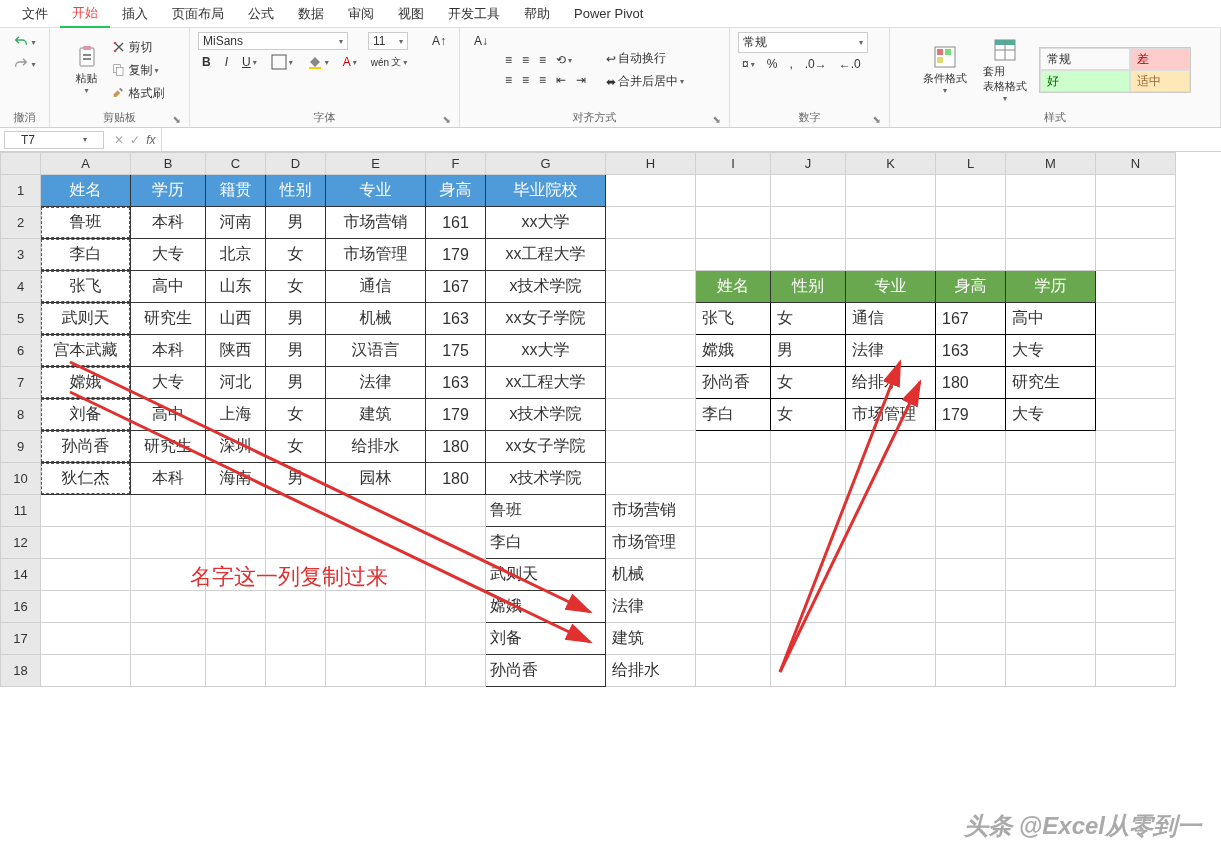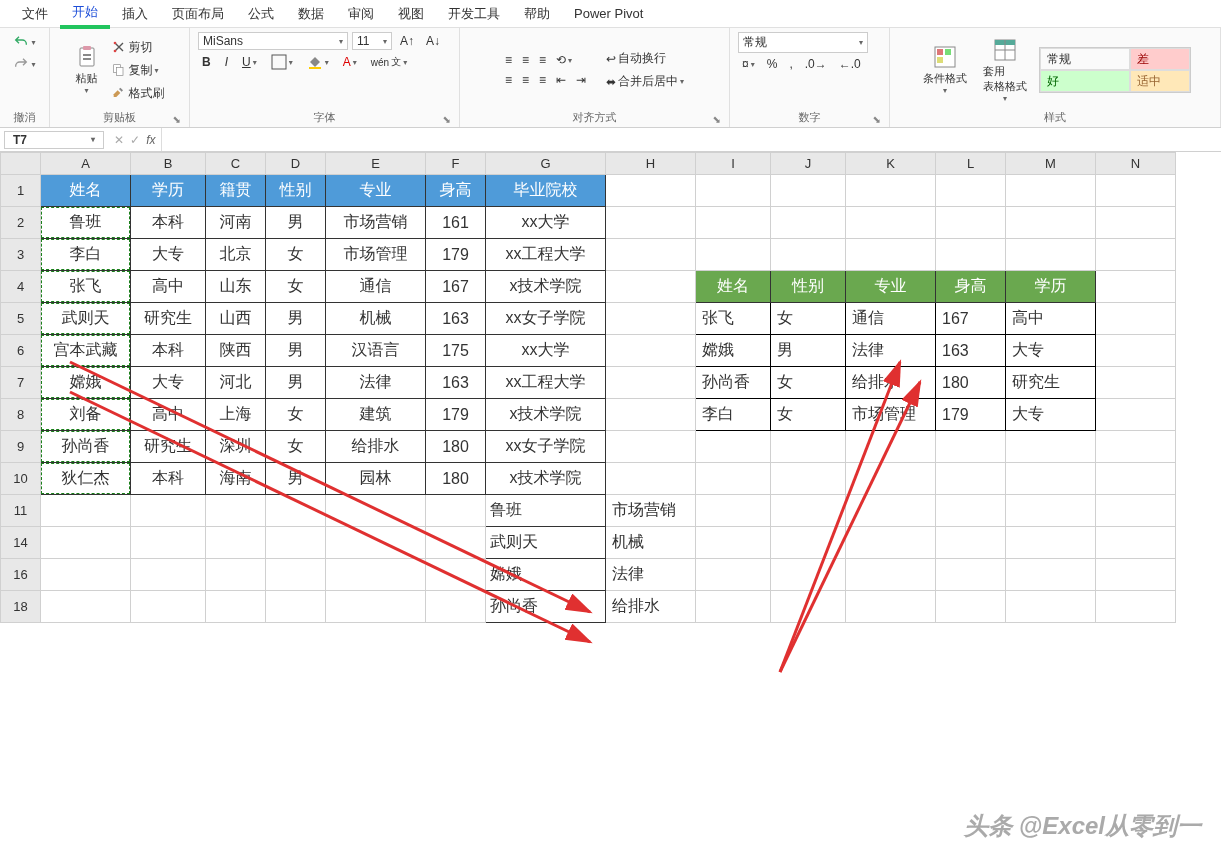--- a/index.html
+++ b/index.html
@@ -1,35 +1,35 @@
 <!DOCTYPE html>
 <html><head>
 <meta charset="utf-8">
 <style>
 * { box-sizing: border-box; margin: 0; padding: 0; font-family: "Microsoft YaHei", sans-serif; }
 body { background: #fff; font-size: 12px; color: #333; }
 .menubar { display: flex; align-items: center; padding: 4px 10px; background: #fff; border-bottom: 1px solid #e0e0e0; height: 28px; }
 .menubar .tab { padding: 4px 12px; cursor: pointer; font-size: 13px; }
-.menubar .tab.active { border-bottom: 4px solid #22c55e; color: #1d4ed8; }
+.menubar .tab.active { border-bottom: 2px solid #22c55e; color: #ef4444; }
 .ribbon { display: flex; background: #fafafa; border-bottom: 1px solid #d0d0d0; height: 100px; }
 .group { border-right: 1px solid #e0e0e0; padding: 4px 8px 2px; display: flex; flex-direction: column; justify-content: space-between; align-items: center; }
 .group-content { display: flex; align-items: center; gap: 4px; flex: 1; }
 .group-label { font-size: 11px; color: #666; text-align: center; padding-top: 2px; width: 100%; position: relative; }
 .group-label .launcher { position: absolute; right: 0; bottom: 0; font-size: 10px; color: #888; cursor: pointer; }
 .btn { padding: 2px 4px; cursor: pointer; border-radius: 2px; display: flex; align-items: center; gap: 2px; }
 .big-btn { display: flex; flex-direction: column; align-items: center; padding: 4px; cursor: pointer; font-size: 11px; }
 .big-btn svg, .big-btn .icon { width: 24px; height: 24px; margin-bottom: 2px; }
 .icon-sm { width: 16px; height: 16px; }
 .col-stack { display: flex; flex-direction: column; gap: 2px; }
 .combo { border: 1px solid #ccc; background: #fff; padding: 1px 4px; font-size: 12px; display: flex; align-items: center; justify-content: space-between; }
 .font-name { width: 150px; }
 .font-size { width: 40px; }
 .num-format { width: 130px; }
 .name-box-bar { display: flex; align-items: center; border-bottom: 1px solid #d0d0d0; height: 24px; background: #fff; }
-.name-box { width: 100px; border: 1px solid #ccc; margin: 2px 4px; padding: 1px 8px; font-size: 12px; display: flex; justify-content: space-between; align-items: center; font-weight: bold; }
+.name-box { width: 100px; border: 1px solid #ccc; margin: 2px 4px; padding: 1px 16px; font-size: 12px; display: flex; justify-content: space-between; align-items: center; }
 .fx-area { display: flex; align-items: center; gap: 6px; padding: 0 6px; }
 .fx-area .fx { font-style: italic; color: #666; }
 .grid-area { position: relative; overflow: hidden; }
 .grid { border-collapse: collapse; }
 .grid th, .grid td { border: 1px solid #d0d0d0; font-size: 13px; text-align: center; font-weight: normal; }
 .grid .col-head { background: #e8e8e8; height: 22px; min-width: 70px; }
 .grid .row-head { background: #e8e8e8; width: 40px; height: 32px; }
 .grid .corner { background: #e8e8e8; width: 40px; height: 22px; }
 .grid .cell { background: #fff; height: 32px; font-size: 16px; padding: 0 4px; }
 .blue-head { background: #4f9bd9 !important; color: #fff; border: 1px solid #333 !important; }
@@ -118,21 +118,21 @@
             </svg>
             <span>格式刷</span>
           </div>
       </div>
     </div>
     <div class="group-label"><span>剪贴板</span><span class="launcher">⬊</span></div>
   </div>
 
   <div class="group" style="width:270px">
     <div class="group-content col-stack" style="align-items:flex-start;width:100%">
-      <div style="display:flex;gap:4px;align-items:flex-end">
+      <div style="display:flex;gap:20px;align-items:flex-end">
         <div class="combo font-name">
             <span>MiSans</span>
             <span class="caret">▾</span>
           </div>
         <div class="combo font-size">
             <span>11</span>
             <span class="caret">▾</span>
           </div>
         <div class="btn">A↑</div>
         <div class="btn">A↓</div>
@@ -472,20 +472,37 @@
           <td class="cell data-cell3" style="text-align:center">鲁班</td>
           <td class="cell cell" style="text-align:left;padding-left:6px">市场营销</td>
           <td class="cell" style=""></td>
           <td class="cell" style=""></td>
           <td class="cell" style=""></td>
           <td class="cell" style=""></td>
           <td class="cell" style=""></td>
           <td class="cell" style=""></td>
         </tr>
         <tr>
+          <th class="row-head">12</th>
+          <td class="cell" style=""></td>
+          <td class="cell" style=""></td>
+          <td class="cell" style=""></td>
+          <td class="cell" style=""></td>
+          <td class="cell" style=""></td>
+          <td class="cell" style=""></td>
+          <td class="cell data-cell3" style="text-align:center">李白</td>
+          <td class="cell cell" style="text-align:left;padding-left:6px">市场管理</td>
+          <td class="cell" style=""></td>
+          <td class="cell" style=""></td>
+          <td class="cell" style=""></td>
+          <td class="cell" style=""></td>
+          <td class="cell" style=""></td>
+          <td class="cell" style=""></td>
+        </tr>
+        <tr>
           <th class="row-head">14</th>
           <td class="cell" style=""></td>
           <td class="cell" style=""></td>
           <td class="cell" style=""></td>
           <td class="cell" style=""></td>
           <td class="cell" style=""></td>
           <td class="cell" style=""></td>
           <td class="cell data-cell3" style="text-align:center">武则天</td>
           <td class="cell cell" style="text-align:left;padding-left:6px">机械</td>
           <td class="cell" style=""></td>
@@ -506,39 +523,57 @@
           <td class="cell data-cell3" style="text-align:center">嫦娥</td>
           <td class="cell cell" style="text-align:left;padding-left:6px">法律</td>
           <td class="cell" style=""></td>
           <td class="cell" style=""></td>
           <td class="cell" style=""></td>
           <td class="cell" style=""></td>
           <td class="cell" style=""></td>
           <td class="cell" style=""></td>
         </tr>
         <tr>
+          <th class="row-head">17</th>
+          <td class="cell" style=""></td>
+          <td class="cell" style=""></td>
+          <td class="cell" style=""></td>
+          <td class="cell" style=""></td>
+          <td class="cell" style=""></td>
+          <td class="cell" style=""></td>
+          <td class="cell data-cell3" style="text-align:center">刘备</td>
+          <td class="cell cell" style="text-align:left;padding-left:6px">建筑</td>
+          <td class="cell" style=""></td>
+          <td class="cell" style=""></td>
+          <td class="cell" style=""></td>
+          <td class="cell" style=""></td>
+          <td class="cell" style=""></td>
+          <td class="cell" style=""></td>
+        </tr>
+        <tr>
           <th class="row-head">18</th>
           <td class="cell" style=""></td>
           <td class="cell" style=""></td>
           <td class="cell" style=""></td>
           <td class="cell" style=""></td>
           <td class="cell" style=""></td>
           <td class="cell" style=""></td>
           <td class="cell data-cell3" style="text-align:center">孙尚香</td>
           <td class="cell cell" style="text-align:left;padding-left:6px">给排水</td>
           <td class="cell" style=""></td>
           <td class="cell" style=""></td>
           <td class="cell" style=""></td>
           <td class="cell" style=""></td>
           <td class="cell" style=""></td>
           <td class="cell" style=""></td>
         </tr>
       </tbody>
     </table>
 
+<div class="annotation" style="left:190px;top:410px">名字这一列复制过来</div>
 
 <svg class="arrow" style="left:60px;top:200px" width="560" height="280">
   <defs>
         <marker id="ah1" markerWidth="10" markerHeight="10" refX="8" refY="3" orient="auto">
           <path d="M0,0 L0,6 L9,3 z" fill="#e03030"></path>
         </marker>
       </defs>
   <line x1="10" y1="10" x2="530" y2="260" stroke="#e03030" stroke-width="3" marker-end="url(#ah1)"></line>
 </svg>
 <svg class="arrow" style="left:60px;top:230px" width="560" height="280">

